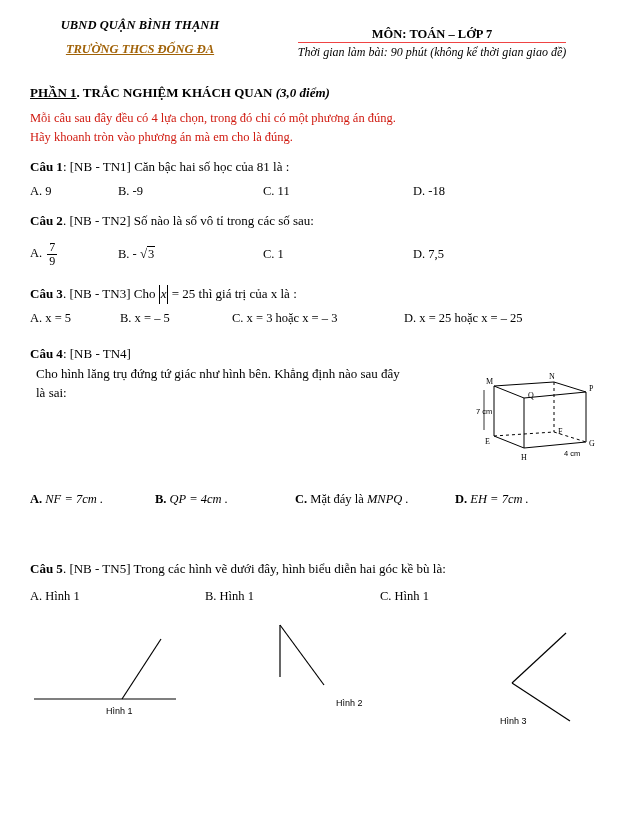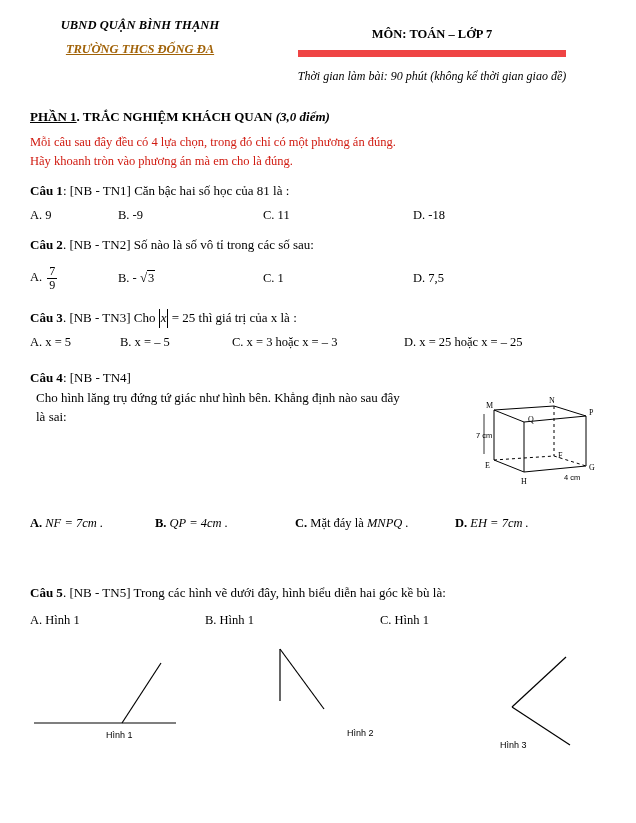--- a/index.html
+++ b/index.html
@@ -54,24 +54,23 @@
     font-size: 12.5px;
   }
   .hdr-sub {
     font-weight: bold;
     font-size: 12.5px;
     margin-top: 9px;
   }
   .hdr-time {
     font-style: italic;
     font-size: 12px;
-    margin-top: 8px;
     display: inline-block;
-    border-top: 7px solid #ef4444;
-    padding-top: 12px;
+    border-top: 1px solid #ef4444;
+    padding-top: 2px;
   }
 
   
   .content {
     padding: 0 30px;
     margin-top: 24px;
     font-size: 13px;
     line-height: 1.45;
   }
   .section-title {
@@ -362,21 +361,21 @@
       <svg width="180" height="110" style="position:absolute;left:-4px;top:0;">
         <line x1="8" y1="88" x2="150" y2="88" stroke="#000" stroke-width="1.2"></line>
         <line x1="96" y1="88" x2="135" y2="28" stroke="#000" stroke-width="1.2"></line>
       </svg>
       <div class="fig-cap" style="left:76px;top:94px;">Hình 1</div>
 
       <svg width="150" height="110" style="position:absolute;left:228px;top:-6px;">
         <line x1="22" y1="20" x2="22" y2="72" stroke="#000" stroke-width="1.2"></line>
         <line x1="22" y1="20" x2="66" y2="80" stroke="#000" stroke-width="1.2"></line>
       </svg>
-      <div class="fig-cap" style="left:317px;top:86px;margin-top:6px;">Hình 2</div>
+      <div class="fig-cap" style="left:306px;top:86px;">Hình 2</div>
 
       <svg width="140" height="120" style="position:absolute;left:440px;top:2px;">
         <line x1="96" y1="20" x2="42" y2="70" stroke="#000" stroke-width="1.2"></line>
         <line x1="42" y1="70" x2="100" y2="108" stroke="#000" stroke-width="1.2"></line>
       </svg>
       <div class="fig-cap" style="left:470px;top:104px;">Hình 3</div>
     </div>
 
   </div>
 </div>

